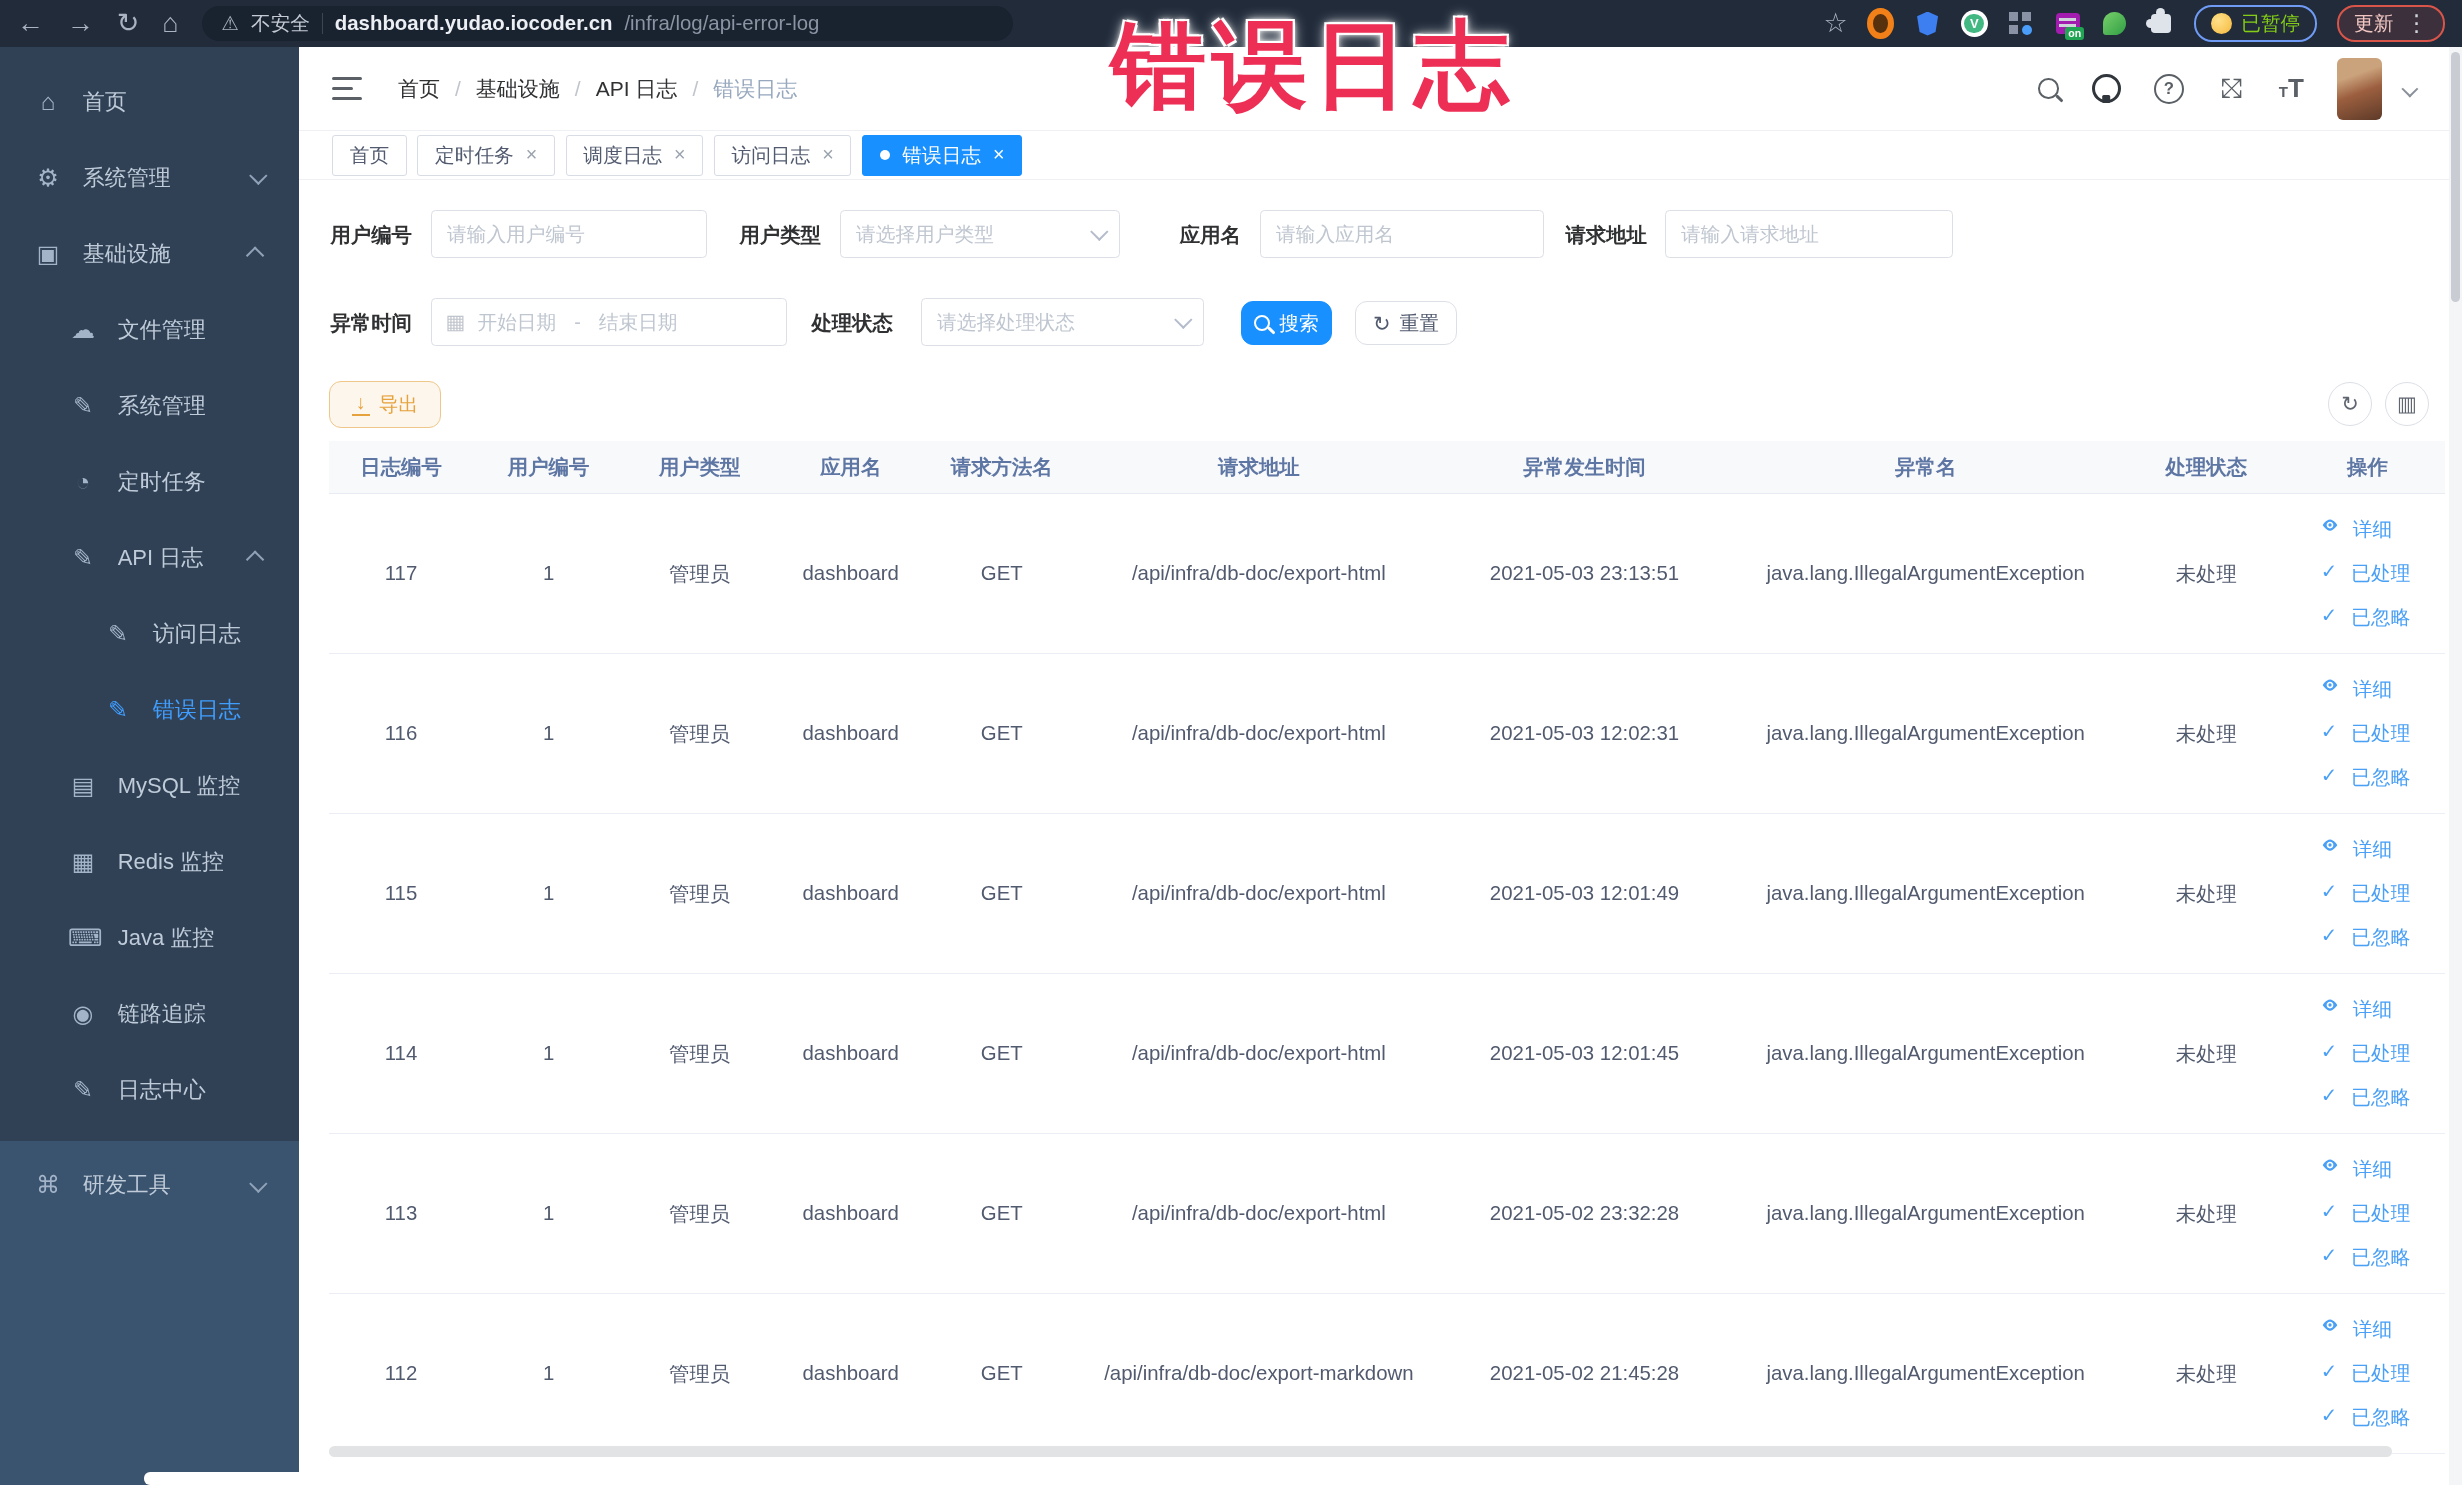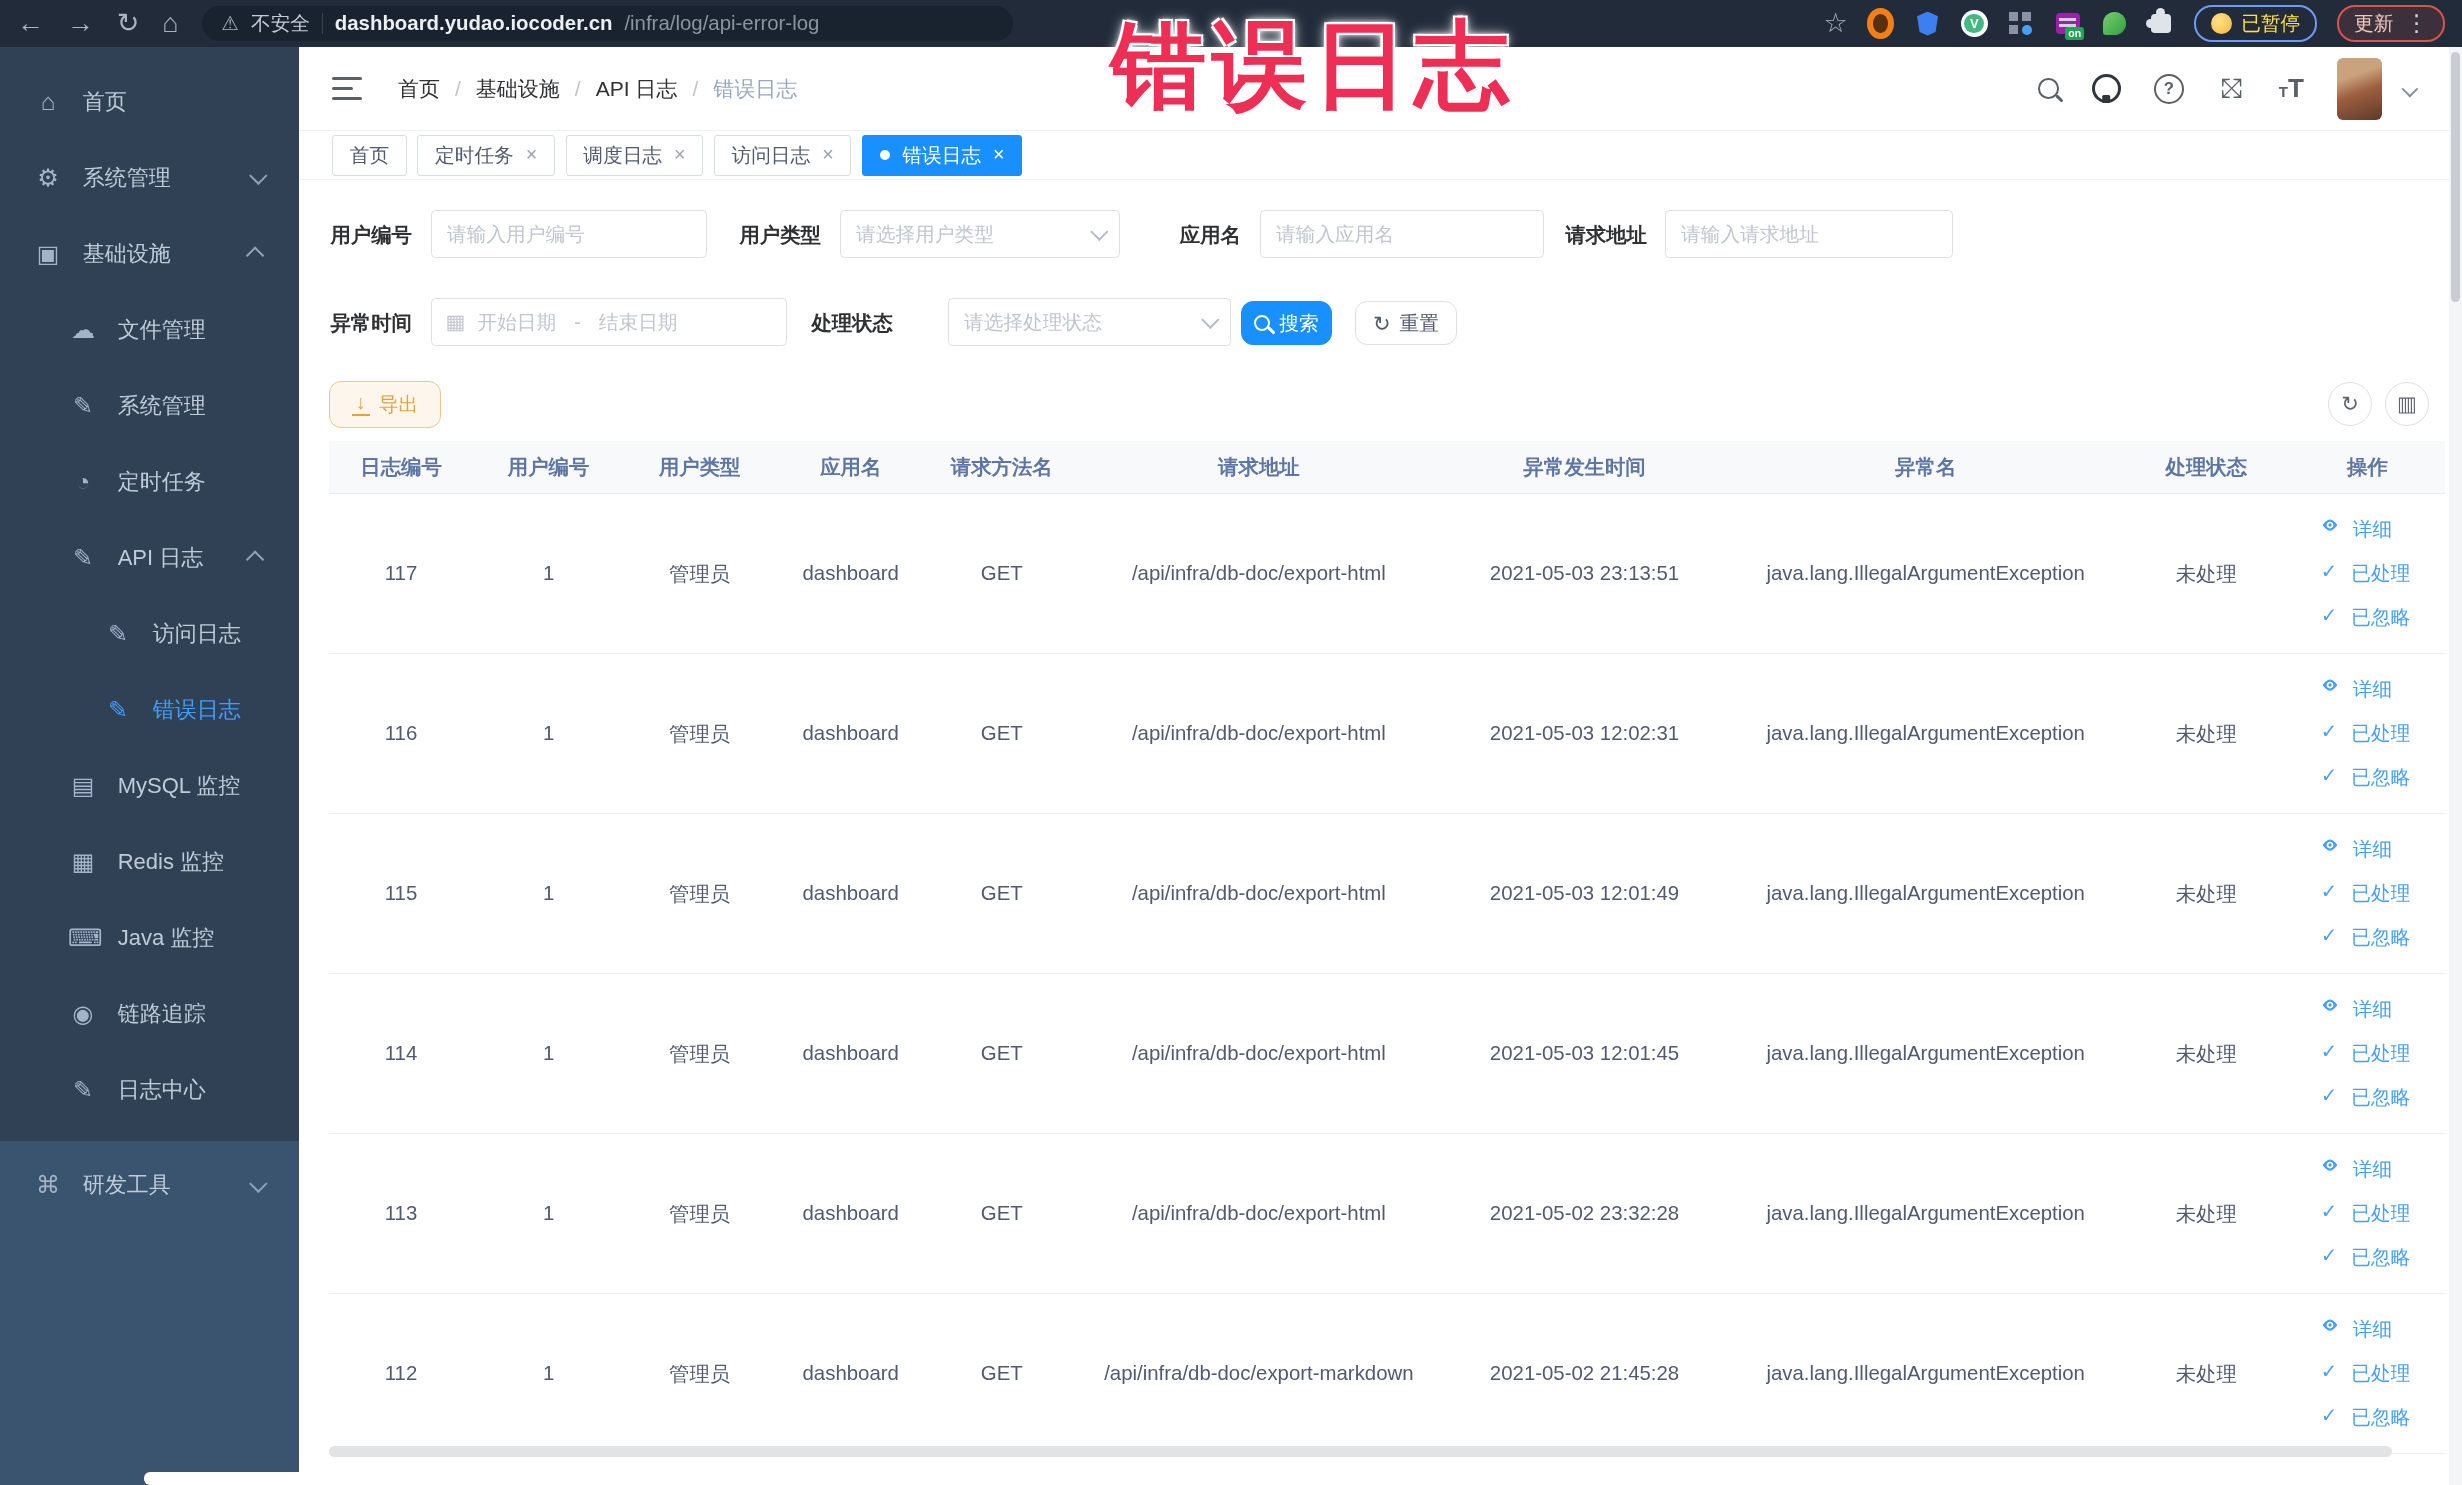--- a/index.html
+++ b/index.html
@@ -30,21 +30,21 @@
   .ext-grid::after{content:"";position:absolute;left:13px;top:13px;width:9.8px;height:9.8px;border-radius:50%;background:#4a9df8;}
   .ext-on{width:24px;height:21px;background:#a21caf;border-radius:3.8px;position:relative;}
   .ext-on::before{content:"";position:absolute;left:3.8px;top:4.5px;width:16.7px;height:3px;background:#cfd4da;box-shadow:0 6px 0 #cfd4da;}
   .ext-on i{position:absolute;right:-4.5px;bottom:-6px;background:#21a453;color:#fff;font-style:normal;
     font-size:10.6px;font-weight:bold;border-radius:3px;padding:0.8px 3px;line-height:1.1;}
   .ext-leaf{width:23px;height:23px;border-radius:50% 50% 50% 3px;background:linear-gradient(135deg,#7ad06b,#2f9e44);}
   .ext-puzzle{width:19.7px;height:19.7px;background:#dfe3ea;border-radius:3.8px;position:relative;}
   .ext-puzzle::before{content:"";position:absolute;top:-5.3px;left:5.3px;width:9px;height:9px;border-radius:50%;background:#dfe3ea;}
   .ext-puzzle::after{content:"";position:absolute;left:-5.3px;top:5.3px;width:9px;height:9px;border-radius:50%;background:#dfe3ea;}
   .pill{height:33px;border-radius:18px;display:flex;align-items:center;gap:9px;padding:0 15px;font-size:19.7px;cursor:pointer;}
-  .pill-paused{border:2.3px solid #6f9bf5;color:#fde047;}
+  .pill-paused{border:2.3px solid #6f9bf5;color:#84cc16;}
   .pill-paused .face{width:21px;height:21px;border-radius:50%;background:radial-gradient(circle at 35% 35%,#ffe08a,#f5b93c);}
   .pill-update{border:2.3px solid #d9554a;background:rgba(217,85,74,.14);color:#f1c6c2;gap:12px;}
   .pill-update .kebab{color:#cdd3dc;font-size:23px;line-height:1;}
 
   
   .annotation{position:absolute;left:1111px;top:3px;z-index:60;font-size:95px;font-weight:bold;
     letter-spacing:6px;color:#ee2f55;white-space:nowrap;
     text-shadow:0 0 4.5px #fff,0 0 7.6px #fff,2.3px 2.3px 0 #fff,-2.3px -2.3px 0 #fff,2.3px -2.3px 0 #fff,-2.3px 2.3px 0 #fff,0 0 13.6px #fff;}
 
   
@@ -346,21 +346,21 @@
         <input class="finput" style="left: 1366px; top: 30px; width: 288px;" placeholder="请输入请求地址">
 
         <label class="flabel" style="left:30px;top:118px;width:83px">异常时间</label>
         <div class="frange" style="left:132px;top:118px;width:356px">
           <span class="cal">▦</span>
           <span class="ph">开始日期</span>
           <span class="sep">-</span>
           <span class="ph">结束日期</span>
         </div>
         <label class="flabel" style="left:511px;top:118px;width:83px">处理状态</label>
-        <div class="fselect" style="left:649px;top:118px;width:283px">
+        <div class="fselect" style="left:622px;top:118px;width:283px">
           <span class="ph">请选择处理状态</span>
           <span class="chev down"></span>
         </div>
         <button class="btn btn-primary" style="left:942px;top:121px;width:91px">
           <span class="mag" style="border-color:#fff;width:12px;height:12px"></span>
           <span>搜索</span>
         </button>
         <button class="btn btn-plain" style="left:1056px;top:121px;width:102px">
           <span class="refresh-glyph">↻</span>
           <span>重置</span>

